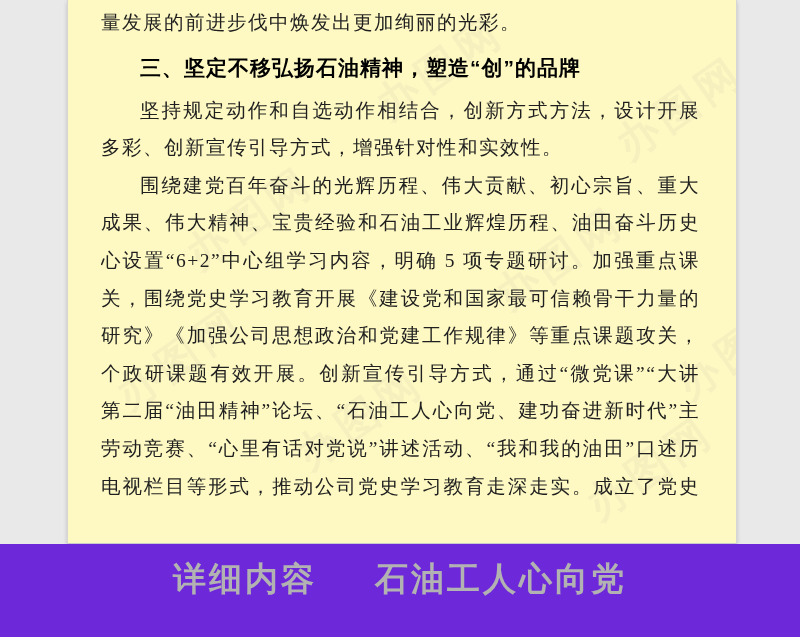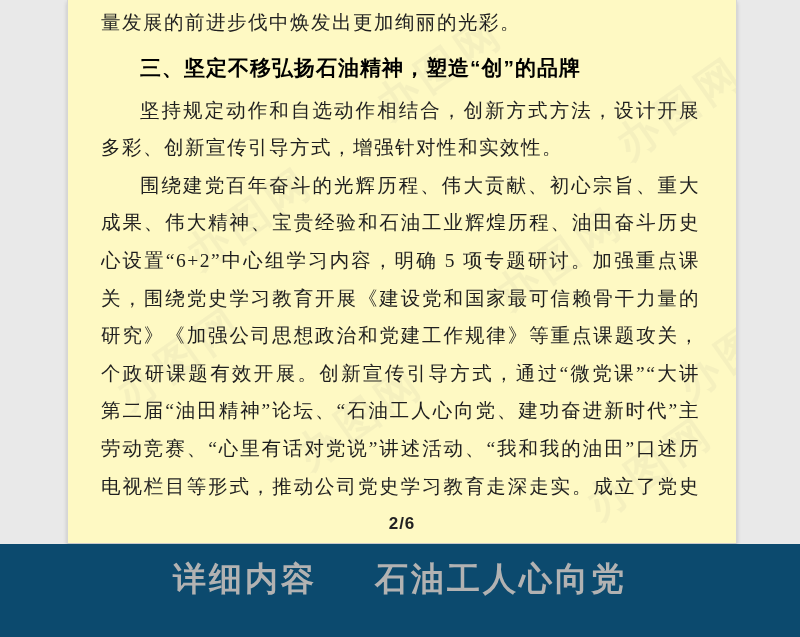--- a/index.html
+++ b/index.html
@@ -89,21 +89,21 @@
     z-index: 0;
     white-space: nowrap;
   }
   
   .footer-banner {
     position: absolute;
     left: 0;
     top: 544px;
     width: 800px;
     height: 93px;
-    background: #0c4a6e;
+    background: #6d28d9;
     display: flex;
     align-items: flex-start;
     justify-content: center;
     gap: 58px;
     padding-top: 18px;
     box-sizing: border-box;
   }
   .footer-banner .banner-label {
     font-family: "Liberation Sans", "DejaVu Sans", sans-serif;
     font-weight: bold;
@@ -128,21 +128,20 @@
         <div class="line indent fill">围绕建党百年奋斗的光辉历程、伟大贡献、初心宗旨、重大理论</div>
         <div class="line fill">成果、伟大精神、宝贵经验和石油工业辉煌历程、油田奋斗历史等精</div>
         <div class="line fill">心设置“6+2”中心组学习内容，明确 5 项专题研讨。加强重点课题攻</div>
         <div class="line fill">关，围绕党史学习教育开展《建设党和国家最可信赖骨干力量的实践</div>
         <div class="line fill">研究》《加强公司思想政治和党建工作规律》等重点课题攻关，推动 x</div>
         <div class="line fill">个政研课题有效开展。创新宣传引导方式，通过“微党课”“大讲堂”、</div>
         <div class="line fill">第二届“油田精神”论坛、“石油工人心向党、建功奋进新时代”主题</div>
         <div class="line fill">劳动竞赛、“心里有话对党说”讲述活动、“我和我的油田”口述历史</div>
         <div class="line fill">电视栏目等形式，推动公司党史学习教育走深走实。成立了党史学习</div>
       </div>
-    <div class="page-number" style="position:absolute; left:0; right:0; top:505px;">2/6</div>
   <span class="watermark" style="left: 300px; top: 40px;">办图网</span>
       <span class="watermark" style="left: 540px; top: 80px;">办图网</span>
       <span class="watermark" style="left: 110px; top: 190px;">办图网</span>
       <span class="watermark" style="left: 420px; top: 230px;">办图网</span>
       <span class="watermark" style="left: 600px; top: 320px;">办图网</span>
       <span class="watermark" style="left: 220px; top: 390px;">办图网</span>
       <span class="watermark" style="left: 510px; top: 440px;">办图网</span>
       <span class="watermark" style="left: 40px; top: 330px;">办图网</span>
     </div>
 

